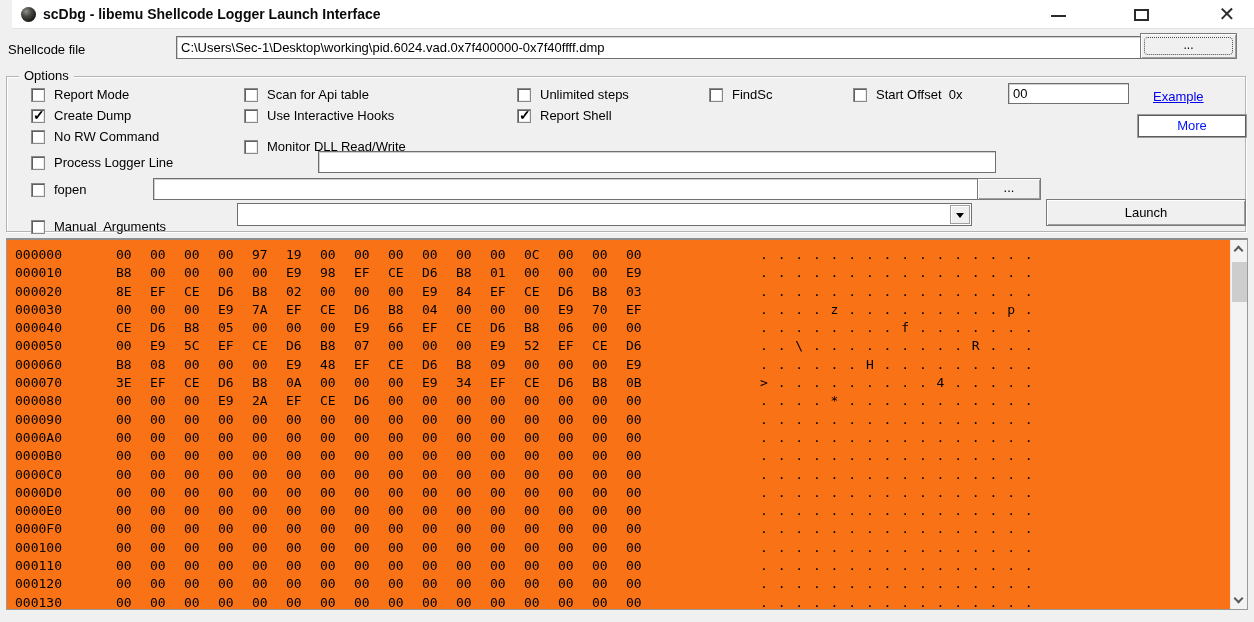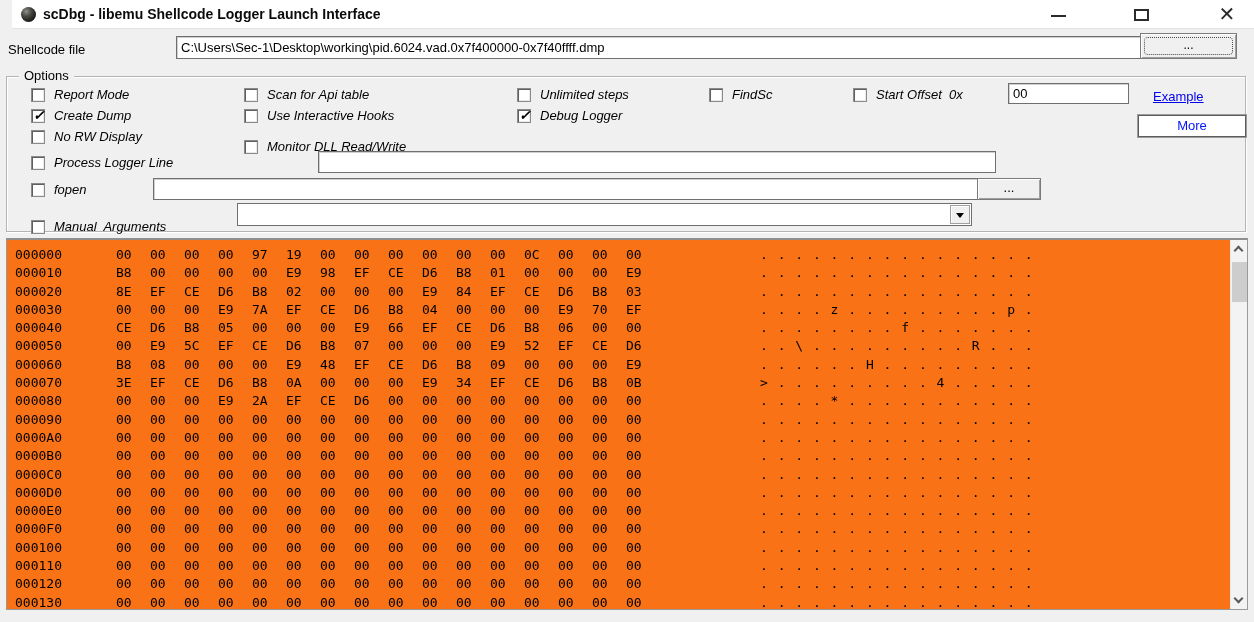--- a/index.html
+++ b/index.html
@@ -45,21 +45,21 @@
   }
   .btn3d {
     position:absolute; background:#f0f0f0;
     border:1px solid #7a7a7a;
     box-shadow: inset 1px 1px 0 #ffffff, inset -1px -1px 0 #9f9f9f;
     font-family:"Liberation Sans", sans-serif; font-size:13px;
     text-align:center; color:#000; cursor:default;
   }
   .label { position:absolute; white-space:pre; }
   
-  .cb { position:absolute; height:16px; cursor:default;font-style:italic; }
+  .cb { position:absolute; height:16px; cursor:default; }
   .cb .box {
     display:inline-block; width:14px; height:14px; vertical-align:middle;
     background:#fff; border:1px solid #8a8a8a;
     box-shadow: inset 1px 1px 0 #5f5f5f, inset -1px -1px 0 #e9e9e9;
     position:relative;
   }
   .cb .mark {
     display:none; position:absolute; left:1px; top:-3px;
     font-size:14px; font-weight:bold; color:#000;
   }
@@ -161,38 +161,38 @@
 <div class="groupbox">
   <div class="groupbox-legend">Options</div>
 
   <div class="cb" style="left:24px; top:9px;">
     <span class="box"></span><span class="cb-label">Report Mode</span>
   </div>
   <div class="cb checked" style="left:24px; top:30px;">
     <span class="box"><span class="mark">✓</span></span><span class="cb-label">Create Dump</span>
   </div>
   <div class="cb" style="left:24px; top:51px;">
-    <span class="box"></span><span class="cb-label">No RW Display</span>
+    <span class="box"></span><span class="cb-label">No RW Command</span>
   </div>
 
   <div class="cb" style="left:237px; top:9px;">
     <span class="box"></span><span class="cb-label">Scan for Api table</span>
   </div>
   <div class="cb" style="left:237px; top:30px;text-align:center;">
     <span class="box"></span><span class="cb-label">Use Interactive Hooks</span>
   </div>
   <div class="cb" style="left:237px; top:61px;">
     <span class="box"></span><span class="cb-label">Monitor DLL Read/Write</span>
   </div>
 
   <div class="cb" style="left:510px; top:9px;">
     <span class="box"></span><span class="cb-label">Unlimited steps</span>
   </div>
   <div class="cb checked" style="left:510px; top:30px;">
-    <span class="box"><span class="mark">✓</span></span><span class="cb-label">Debug Logger</span>
+    <span class="box"><span class="mark">✓</span></span><span class="cb-label">Report Shell</span>
   </div>
 
   <div class="cb" style="left:702px; top:9px;">
     <span class="box"></span><span class="cb-label">FindSc</span>
   </div>
   <div class="cb" style="left:846px; top:9px;">
     <span class="box"></span><span class="cb-label">Start Offset  0x</span>
   </div>
   <input class="tb" style="left: 977px; top: 6px; width: 121px; height: 21px;" value="00">
 
@@ -212,20 +212,21 @@
 
   <div class="cb" style="left:24px; top:130px;margin-top:11px;">
     <span class="box"></span><span class="cb-label">Manual  Arguments</span>
   </div>
   <div class="combo" style="left:230px; top:126px; width:735px; height:23px;">
     <span style="position:absolute; left:4px; top:3px;"></span>
     <div class="combo-btn">
       <div class="arrow"></div>
     </div>
   </div>
+  <div class="btn3d" style="left:1039px; top:122px; width:200px; height:27px; line-height:25px;">Launch</div>
 </div>
 
 <div class="hexpanel">
   <div class="hex-rows">
       <div class="hex-row"><span class="addr">000000</span><span class="bytes"><span class="byte">00</span><span class="byte">00</span><span class="byte">00</span><span class="byte">00</span><span class="byte">97</span><span class="byte">19</span><span class="byte">00</span><span class="byte">00</span><span class="byte">00</span><span class="byte">00</span><span class="byte">00</span><span class="byte">00</span><span class="byte">0C</span><span class="byte">00</span><span class="byte">00</span><span class="byte">00</span></span><span class="ascii">. . . . . . . . . . . . . . . .</span></div>
       <div class="hex-row"><span class="addr">000010</span><span class="bytes"><span class="byte">B8</span><span class="byte">00</span><span class="byte">00</span><span class="byte">00</span><span class="byte">00</span><span class="byte">E9</span><span class="byte">98</span><span class="byte">EF</span><span class="byte">CE</span><span class="byte">D6</span><span class="byte">B8</span><span class="byte">01</span><span class="byte">00</span><span class="byte">00</span><span class="byte">00</span><span class="byte">E9</span></span><span class="ascii">. . . . . . . . . . . . . . . .</span></div>
       <div class="hex-row"><span class="addr">000020</span><span class="bytes"><span class="byte">8E</span><span class="byte">EF</span><span class="byte">CE</span><span class="byte">D6</span><span class="byte">B8</span><span class="byte">02</span><span class="byte">00</span><span class="byte">00</span><span class="byte">00</span><span class="byte">E9</span><span class="byte">84</span><span class="byte">EF</span><span class="byte">CE</span><span class="byte">D6</span><span class="byte">B8</span><span class="byte">03</span></span><span class="ascii">. . . . . . . . . . . . . . . .</span></div>
       <div class="hex-row"><span class="addr">000030</span><span class="bytes"><span class="byte">00</span><span class="byte">00</span><span class="byte">00</span><span class="byte">E9</span><span class="byte">7A</span><span class="byte">EF</span><span class="byte">CE</span><span class="byte">D6</span><span class="byte">B8</span><span class="byte">04</span><span class="byte">00</span><span class="byte">00</span><span class="byte">00</span><span class="byte">E9</span><span class="byte">70</span><span class="byte">EF</span></span><span class="ascii">. . . . z . . . . . . . . . p .</span></div>
       <div class="hex-row"><span class="addr">000040</span><span class="bytes"><span class="byte">CE</span><span class="byte">D6</span><span class="byte">B8</span><span class="byte">05</span><span class="byte">00</span><span class="byte">00</span><span class="byte">00</span><span class="byte">E9</span><span class="byte">66</span><span class="byte">EF</span><span class="byte">CE</span><span class="byte">D6</span><span class="byte">B8</span><span class="byte">06</span><span class="byte">00</span><span class="byte">00</span></span><span class="ascii">. . . . . . . . f . . . . . . .</span></div>
       <div class="hex-row"><span class="addr">000050</span><span class="bytes"><span class="byte">00</span><span class="byte">E9</span><span class="byte">5C</span><span class="byte">EF</span><span class="byte">CE</span><span class="byte">D6</span><span class="byte">B8</span><span class="byte">07</span><span class="byte">00</span><span class="byte">00</span><span class="byte">00</span><span class="byte">E9</span><span class="byte">52</span><span class="byte">EF</span><span class="byte">CE</span><span class="byte">D6</span></span><span class="ascii">. . \ . . . . . . . . . R . . .</span></div>

